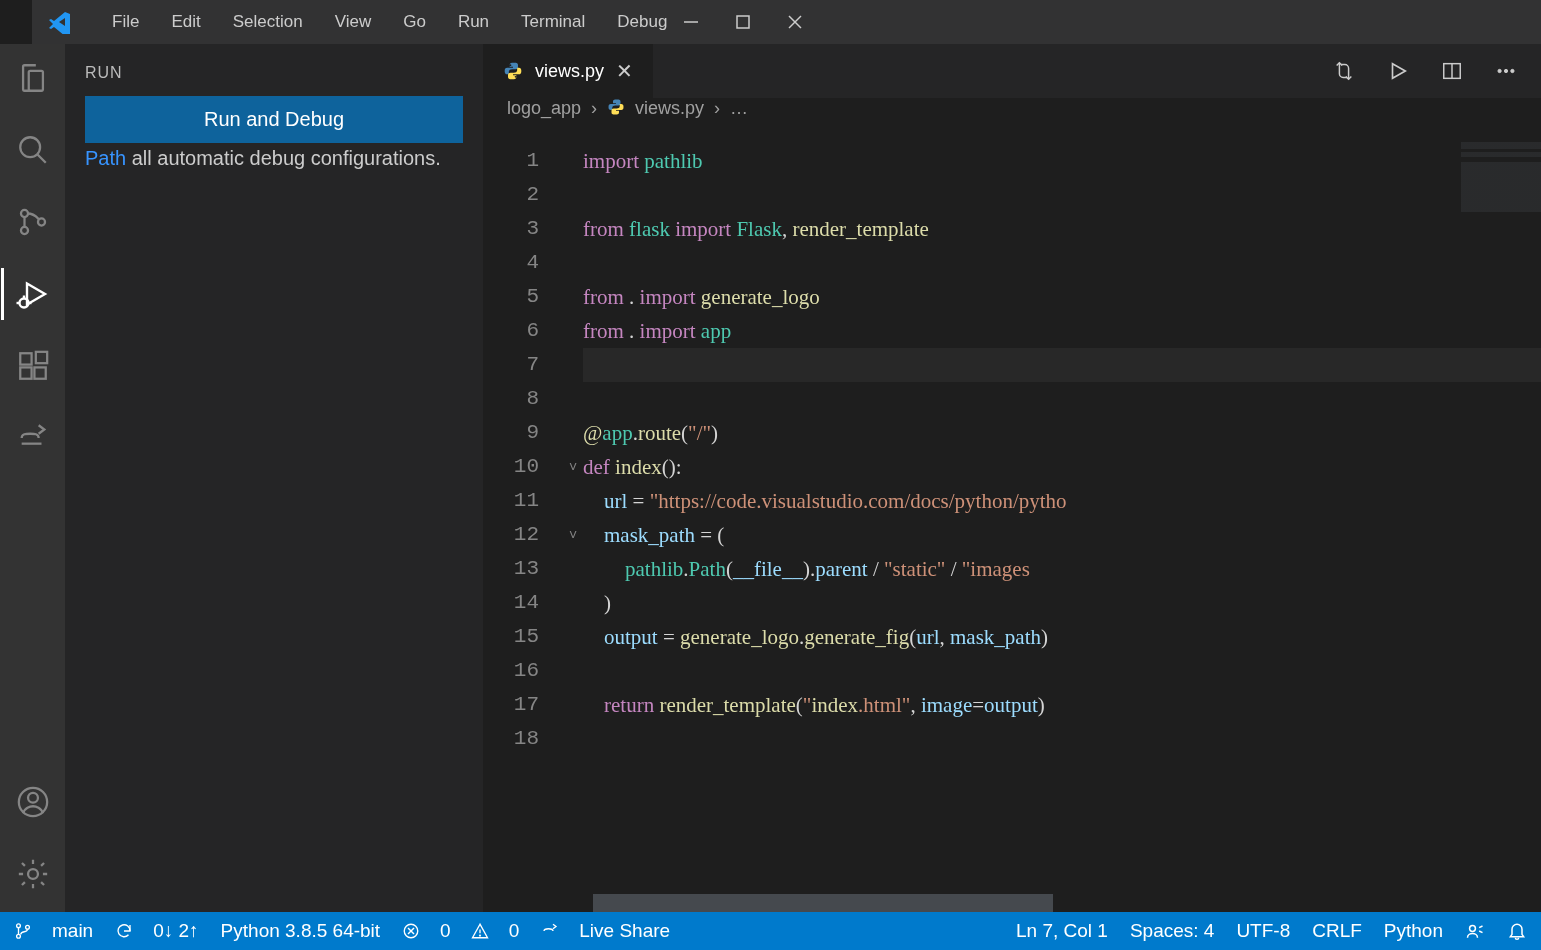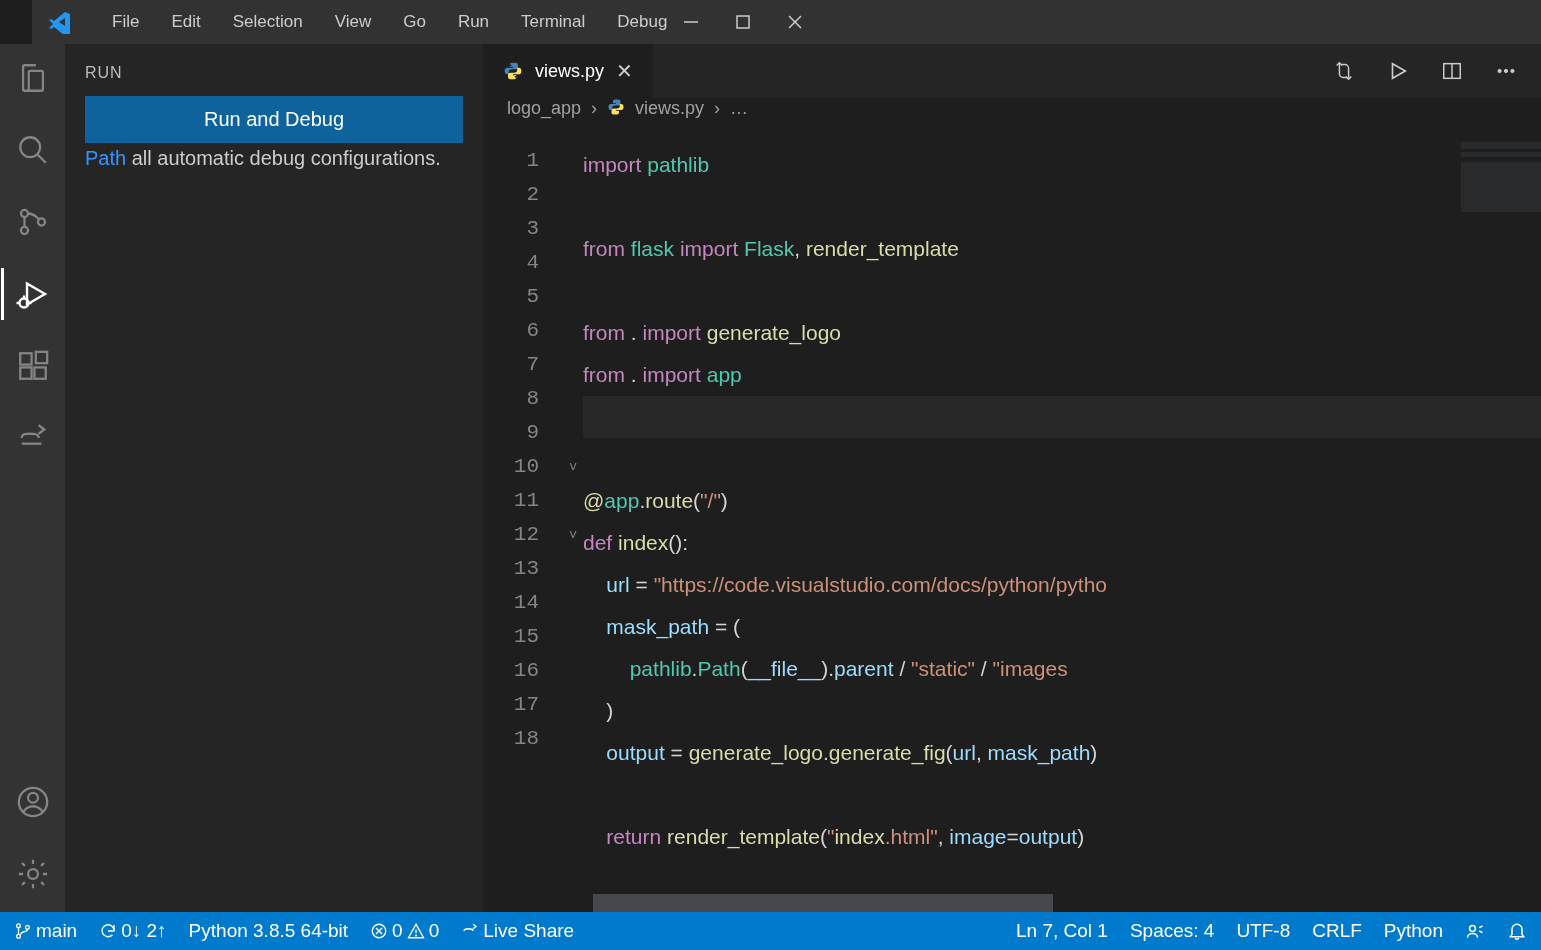--- a/index.html
+++ b/index.html
@@ -31,34 +31,34 @@
 .tab .pyicon { color:#4b8bbe;}
 .tab .close { color:#cccccc; font-size:20px; }
 .tabactions { flex:1; display:flex; justify-content:flex-end; align-items:center; gap:32px; padding-right:24px; }
 .tabactions svg { stroke:#cccccc; }
 .breadcrumbs { height: 40px; display:flex; align-items:flex-start; padding-left:24px; font-size:18px; color:#a0a0a0; gap:10px;}
 .breadcrumbs .sep { color:#a0a0a0; }
 .breadcrumbs .bc-icon { color:#519aba; }
 .breadcrumbs .ellip { color:#a0a0a0; }
 .codewrap { flex:1; display:flex; min-height:0; position:relative; }
 .gutter { width: 80px; text-align:right; padding-right:24px; padding-top:6px; font-family: Consolas,"Courier New",monospace; font-size:21px; color:#858585; line-height:34px; user-select:none;}
-.code { flex:1; padding-top:6px; font-family: Liberation Sans, sans-serif; font-size:21px; line-height:42px; white-space:pre; overflow:hidden; color:#d4d4d4;}
+.code { flex:1; padding-top:6px; font-family: Liberation Serif, serif; font-size:21px; line-height:34px; white-space:pre; overflow:hidden; color:#d4d4d4;}
 .code .kw  { color:#c586c0; }
 .code .mod { color:#4ec9b0; }
 .code .fn  { color:#dcdcaa; }
 .code .str { color:#ce9178; }
 .code .var { color:#9cdcfe; }
 .code .dec { color:#dcdcaa; }
 .code .cur { background:#282828; display:inline-block; width:100%; }
 .minimap { position:absolute; top:4px; right:0; width:80px; height:70px; background: linear-gradient(#3a3d41 0 10%, transparent 10% 14%, #3a3d41 14% 22%, transparent 22% 28%, #3a3d41 28% 100%); opacity:.4;}
 .hscroll { height:18px; background:#1e1e1e; position:relative; }
 .hscroll .thumb { position:absolute; left:110px; width:460px; height:100%; background:#45494e; }
 .statusbar { height: 38px; background:#007acc; display:flex; align-items:center; color:#ffffff; font-size:19px; padding:0 14px; gap:22px; }
 .statusbar .sep { flex:1; }
-.statusbar .item { display:flex; align-items:center; gap:4px;text-align:center; }
+.statusbar .item { display:flex; align-items:center; gap:20px;text-align:center; }
 .statusbar svg { stroke:#fff; fill:none; }
 .folds { width:20px; padding-top:6px; line-height:34px;}
 .folds span { display:block; height:34px; color:#858585; font-size:14px; text-align:center;}
 </style>
 </head>
 <body>
 
 <div class="titlebar">
   <svg class="logo" viewBox="0 0 24 24">
       <path fill="#2196f3" d="M17 2 6 11l-3-2-2 1 4 4-4 4 2 1 3-2 11 9 5-2V4l-5-2zm0 6v8l-6-4 6-4z"></path>

